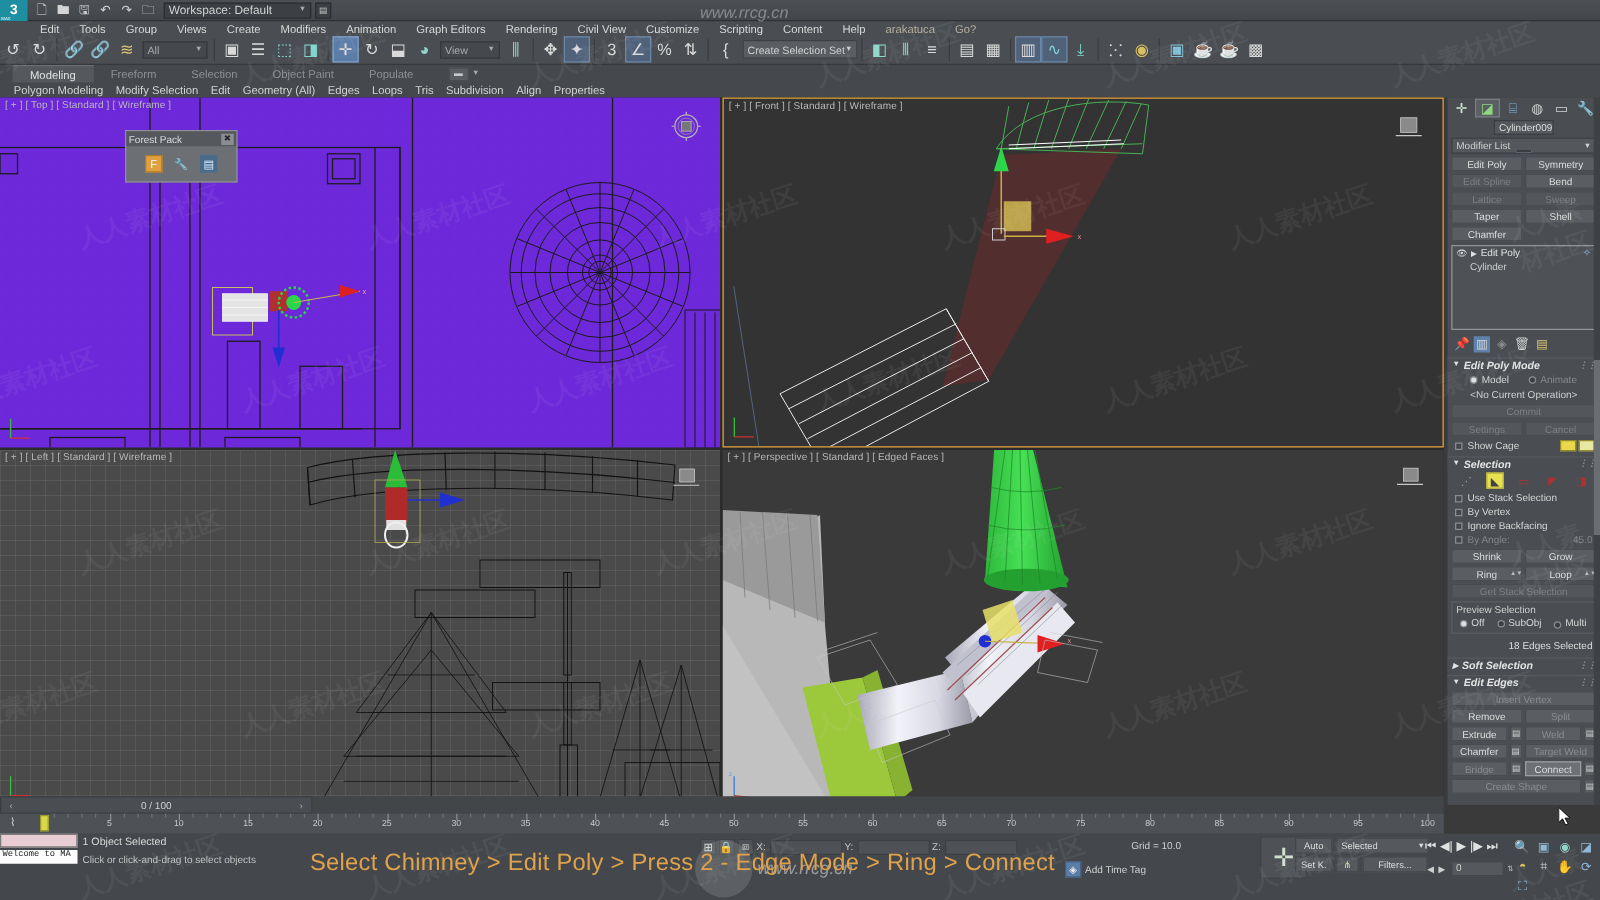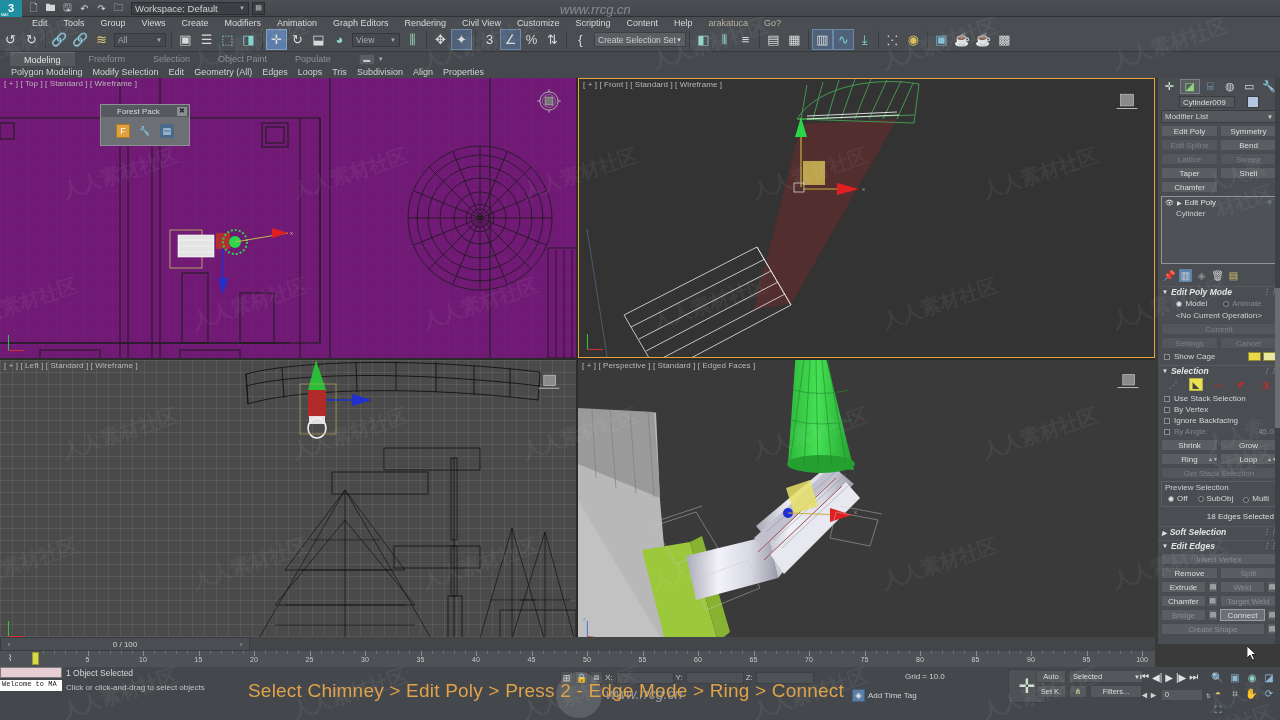--- a/index.html
+++ b/index.html
@@ -93,21 +93,21 @@
   .ribtabs { display: flex; align-items: center; height: 14px; padding-left: 10px; }
   .ribtab { font-size: 9px; color: #8e9194; padding: 0 14px; height: 14px; line-height: 14px; }
   .ribtab.sel { background: #55595d; color: #e2e2e2; border-top: 1px solid #6a6e72;}
   .ribicon { margin-left: 14px; width: 16px; height: 11px; background:#5a5e62;
              border:1px solid #4a4d50; display:flex; align-items:center; justify-content:center; font-size:7px;}
   .ribsub { display: flex; align-items: center; height: 12px; padding-left: 6px; font-size: 9px; color: #d2d2d2; }
   .ribsub span { padding: 0 5px; }
 
   
   .viewarea { position: absolute; top: 78px; left: 0; width: 1155px; height: 566px; background:#2b2b2b;}
-  .vp { position: absolute; overflow: hidden; background: #701a75; }
+  .vp { position: absolute; overflow: hidden; background: #6d28d9; }
   .vp.tl { left: 0; top: 0; width: 576px; height: 280px; }
   .vp.tr { left: 578px; top: 0; width: 577px; height: 280px; background:#333333; border:1px solid #e8a33d;}
   .vp.bl { left: 0; top: 282px; width: 576px; height: 284px; background: #4a4a4a;}
   .vp.br { left: 578px; top: 282px; width: 577px; height: 284px; background:#3a3a3a;}
   .vplabel {
     position: absolute; top: 1px; left: 4px; font-size: 8px; color: #b9b9b9;
     z-index: 20; white-space: nowrap; letter-spacing: 0.1px;
   }
   .vpgrid-dark {
     position:absolute; inset:0;
@@ -123,36 +123,36 @@
   }
   .axisgiz { position:absolute; bottom:4px; left:5px; width:26px; height:26px; }
   .viewcube { position:absolute; top:10px; right:14px; width:26px; height:26px; }
 
   
   .forestpack {
     position: absolute; left: 100px; top: 26px; width: 90px; height: 42px;
     background: #6c7075; border: 1px solid #8d9197; z-index: 40;
   }
   .fp-title { height: 12px; background: #55595e; display:flex; align-items:center;
-              padding-left:16px; font-size:8px; color:#dcdcdc; }
+              padding-left:2px; font-size:8px; color:#dcdcdc; }
   .fp-close { margin-left:auto; width:10px; height:9px; background:#8a8e93; color:#2a2a2a;
               font-size:7px; display:flex;align-items:center;justify-content:center; margin-right:2px;}
   .fp-body { display:flex; align-items:center; justify-content:center; gap:8px; height:28px; }
   .fp-ic { width:14px; height:14px; display:flex; align-items:center; justify-content:center; font-size:9px;}
 
   
   .cmdpanel {
     position: absolute; top: 78px; left: 1157px; width: 123px; height: 566px;
     background: #4a4e52; border-left:1px solid #35383b;
   }
   .cp-tabs { display:flex; align-items:center; height:17px; padding:1px 2px; gap:1px; }
   .cp-tab { flex:1; height:15px; display:flex;align-items:center;justify-content:center;
             font-size:11px; color:#d5d5d5;}
   .cp-tab.sel { background:#5b5f63; border:1px solid #7a7e82; }
-  .cp-namerow { display:flex; align-items:center; padding: 1px 21px; gap:12px; height:13px;}
+  .cp-namerow { display:flex; align-items:center; padding: 1px 21px; gap:12px; height:13px;flex-direction:column;}
   .cp-name { flex:1; height:12px; background:#54585c; border:1px solid #3a3d40;
              font-size:8px; color:#dcdcdc; padding-left:3px; line-height:11px;}
   .cp-swatch { width:12px; height:12px; background:#b3c6e0; border:1px solid #3a3d40; }
   .cp-modlist { margin: 2px 3px; height:13px; background:#54585c; border:1px solid #3a3d40;
                 font-size:8px; color:#d0d0d0; display:flex; align-items:center; padding:0 3px;}
   .cp-modlist .arr { margin-left:auto; font-size:6px; }
   .btngrid { display:grid; grid-template-columns:1fr 1fr; gap:2px; margin:2px 3px; }
   .mbtn { height:12px; background:#5a5e62; border:1px solid #484c50; font-size:8px;
           color:#dcdcdc; display:flex; align-items:center; justify-content:center; }
   .mbtn.dim { color:#7d8083; background:#53575b; }

